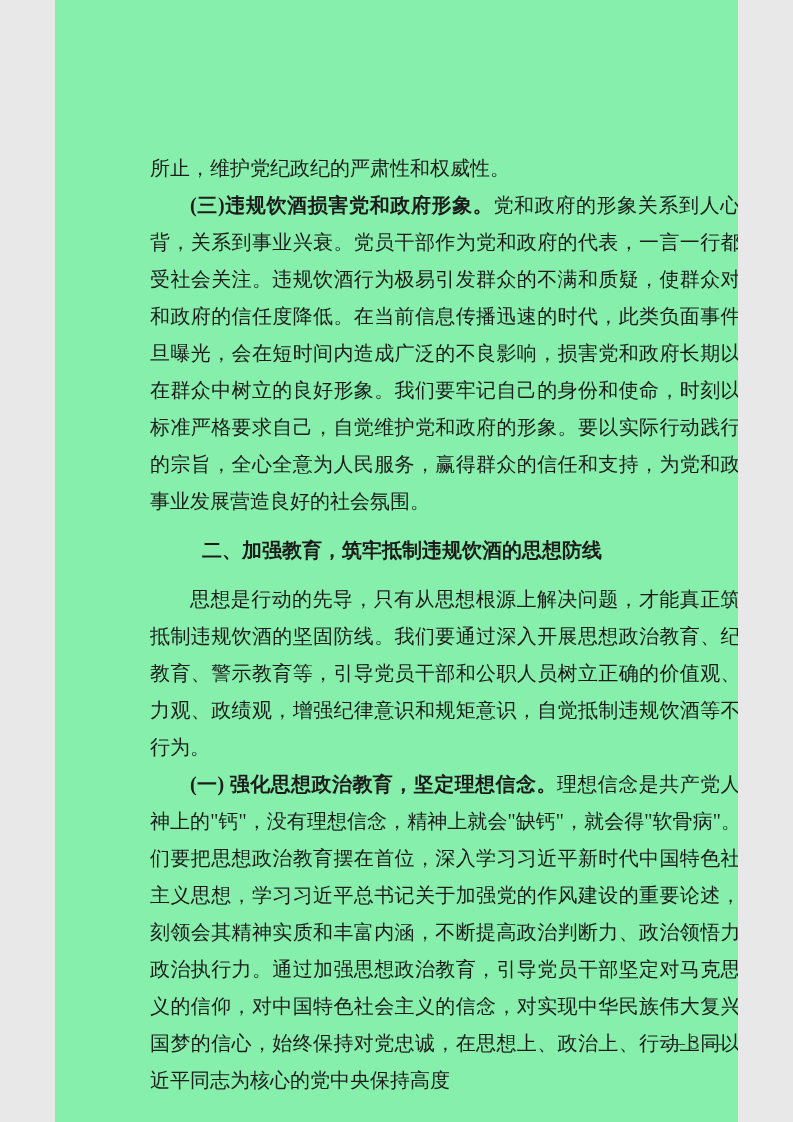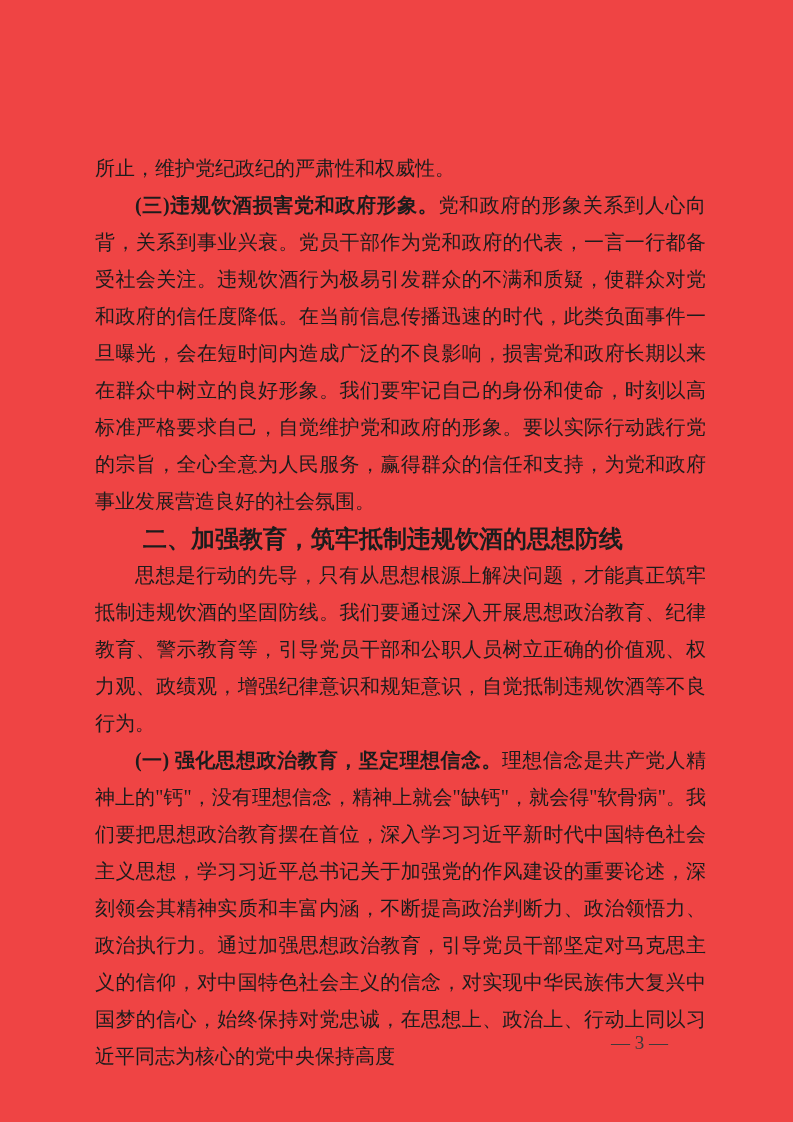--- a/index.html
+++ b/index.html
@@ -2,24 +2,24 @@
 <html><head>
 <meta charset="utf-8">
 <style>
   html, body {
     margin: 0;
     padding: 0;
     background: #e8e8e8;
   }
   .page {
     position: relative;
-    width: 793px;
+    width: 683px;
     height: 1122px;
     margin: 0 auto;
-    background: #ef4444;
+    background: #86efac;
     overflow: hidden;
     font-family: "Liberation Serif", "DejaVu Serif", serif;
     color: #1c1c1c;
   }
   .content {
     position: absolute;
     left: 95px;
     top: 150px;
     width: 611px;
     font-size: 20px;
@@ -32,24 +32,24 @@
     font-weight: 400;
   }
   .para.no-indent {
     text-indent: 0;
   }
   .lead {
     font-weight: 700;
     font-family: Liberation Serif, serif;
   }
   .heading {
-    margin: 0;
+    margin: 12px;
     font-family: "Liberation Sans", "DejaVu Sans", sans-serif;
     font-weight: 700;
-    font-size: 24px;
+    font-size: 20px;
     line-height: 37px;
     text-indent: 2em;
   }
   .footer {
     position: absolute;
     top: 1031px;
     left: 0;
     width: 668px;
     text-align: right;
     font-size: 19px;

